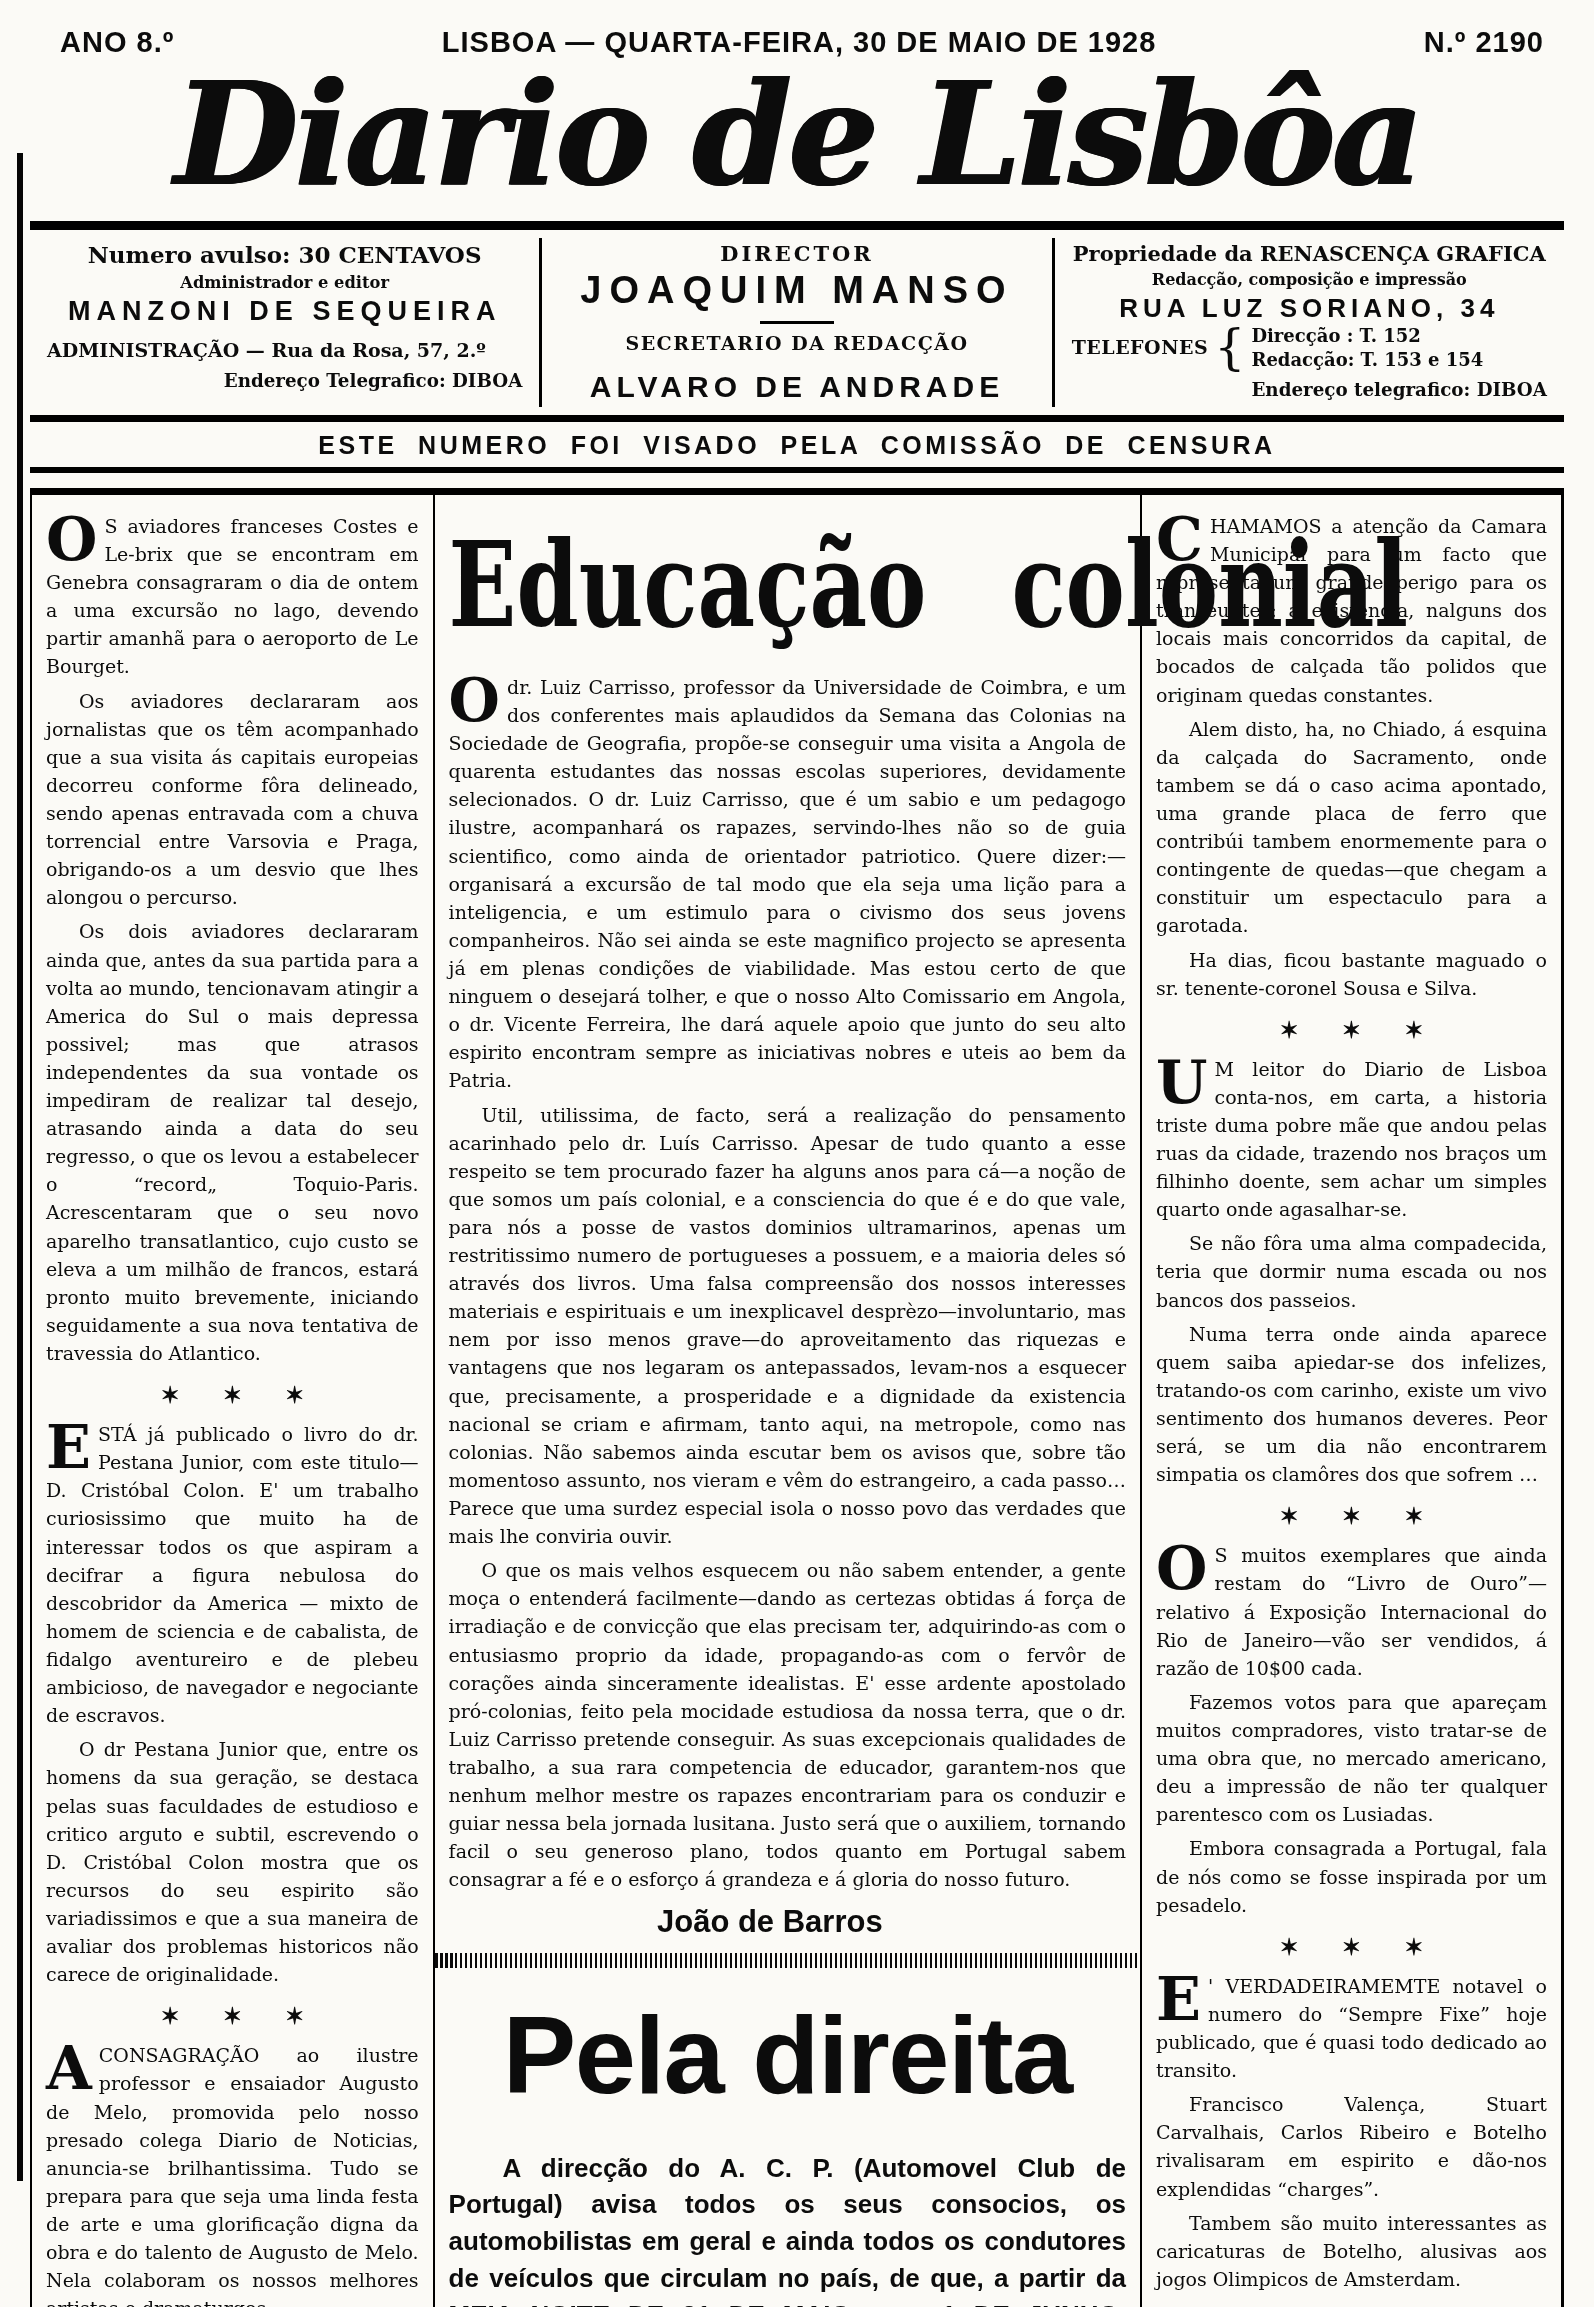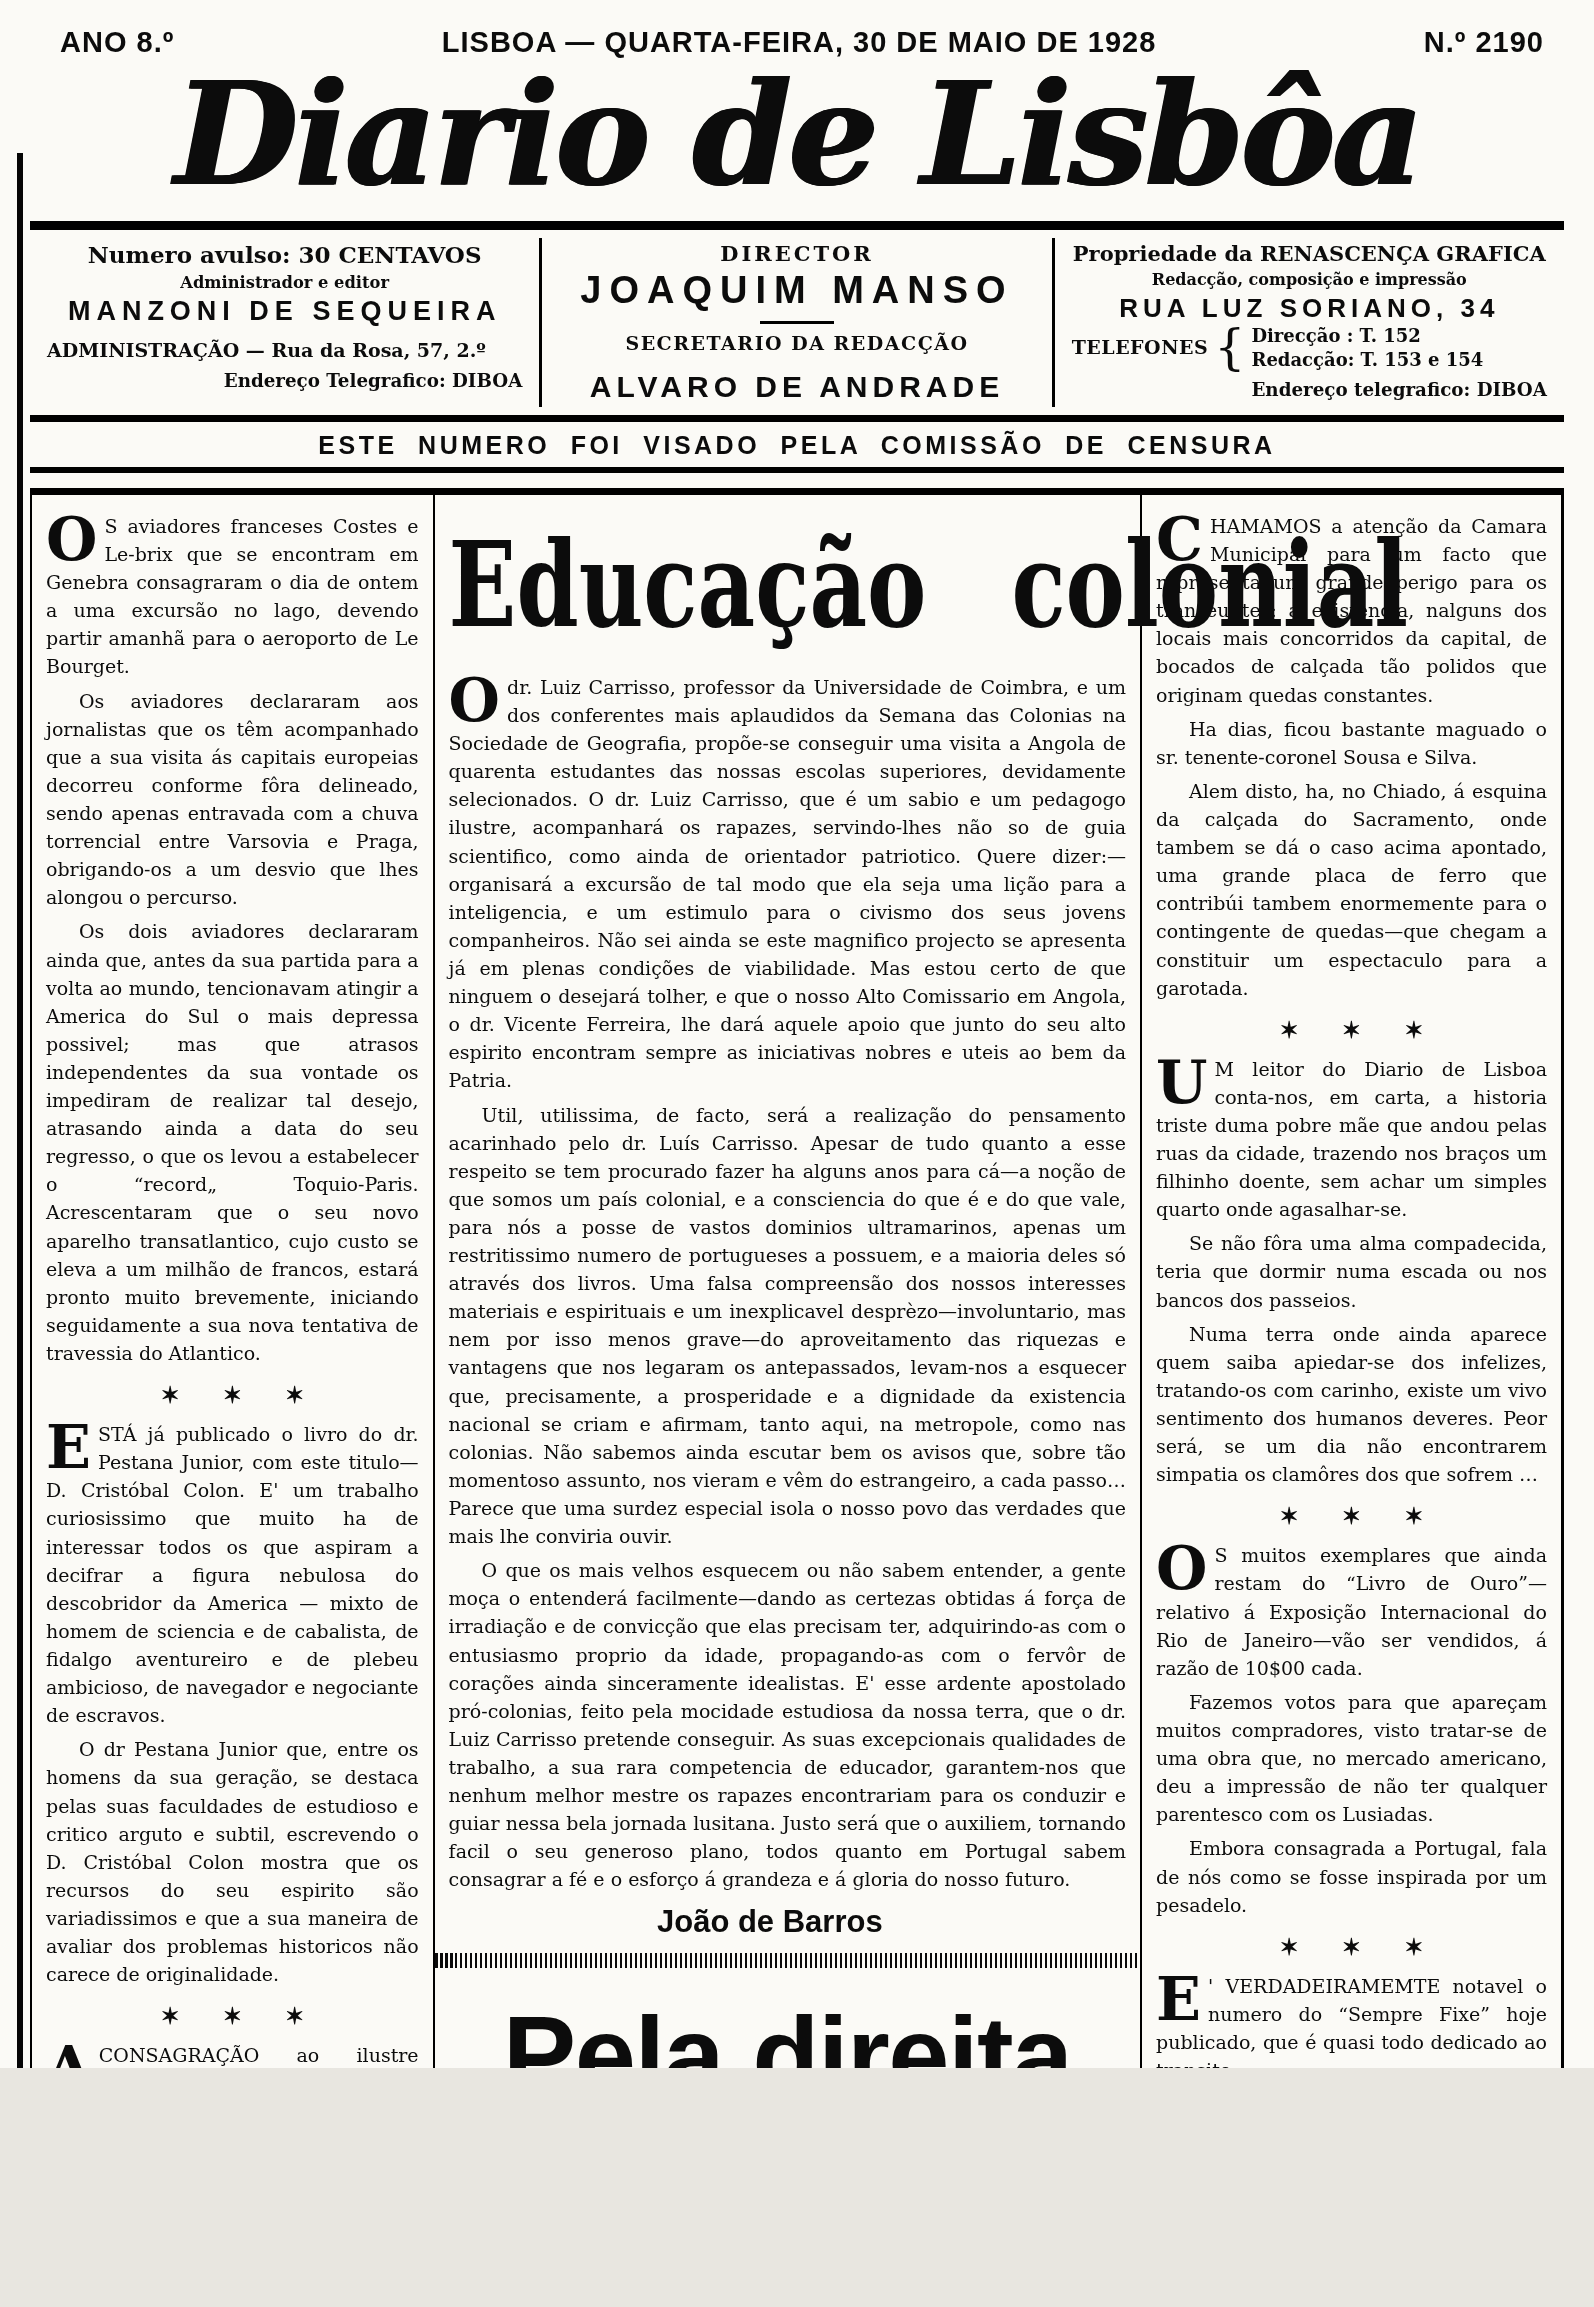--- a/index.html
+++ b/index.html
@@ -1,17 +1,17 @@
 <!DOCTYPE html>
 <html style="font-size:8px"><head>
 <meta charset="utf-8">
 <style>
   html,body{margin:0;padding:0;background:#e8e6e0;}
   .page{
-    width:1594px;height:2068px;box-sizing:border-box;position:relative;
+    width:1594px;height:2307px;box-sizing:border-box;position:relative;
     background:#fbfaf6;color:#0c0c0c;overflow:hidden;
     font-family:"DejaVu Serif",serif;padding:23px 30px 0;
   }
   .edge-artifact{position:absolute;left:17px;top:153px;width:6.4px;height:2028px;background:#050505;}
   
   .topstrip{display:flex;justify-content:space-between;align-items:baseline;
     font-family:"Liberation Sans",sans-serif;font-weight:bold;font-size:29px;
     padding:3px 20px 0 30px;letter-spacing:1px;}
   
   .masthead{text-align:center;font-size:143px;line-height:1.02;font-weight:bold;font-style:italic;
@@ -141,22 +141,22 @@
       <p>O que os mais velhos esquecem ou não sabem entender, a gente moça o entenderá facilmente—dando as certezas obtidas á força de irradiação e de convicção que elas precisam ter, adquirindo-as com o entusiasmo proprio da idade, propagando-as com o fervôr de corações ainda sinceramente idealistas. E' esse ardente apostolado pró-colonias, feito pela mocidade estudiosa da nossa terra, que o dr. Luiz Carrisso pretende conseguir. As suas excepcionais qualidades de trabalho, a sua rara competencia de educador, garantem-nos que nenhum melhor mestre os rapazes encontrariam para os conduzir e guiar nessa bela jornada lusitana. Justo será que o auxiliem, tornando facil o seu generoso plano, todos quanto em Portugal sabem consagrar a fé e o esforço á grandeza e á gloria do nosso futuro.</p>
       <div class="signature">João de Barros</div>
       <div class="hatch"></div>
       <h2 class="headline2">Pela direita</h2>
       <p class="bold-para">A direcção do A. C. P. (Automovel Club de Portugal) avisa todos os seus consocios, os automobilistas em geral e ainda todos os condutores de veículos que circulam no país, de que, a partir da MEIA NOITE DE 31 DE MAIO para 1 DE JUNHO, excepto em Lisboa onde só começará ás 5 horas da manhã deste ultimo dia, a circulação geral muda, fazendo-se ao contrario do que está preceituado, isto é, todos os veículos civis é militares passam a rodar pela direita, dando a esquerda ao centro das estradas e ruas em todo o territorio do continente e ilhas adjacentes.</p>
 
     </div>
 
     <div class="col col-right">
       <p class="dc"><span class="dropcap">C</span>HAMAMOS a atenção da Camara Municipal para um facto que representa um grande perigo para os transeuntes: a existencia, nalguns dos locais mais concorridos da capital, de bocados de calçada tão polidos que originam quedas constantes.</p>
+      <p>Alem disto, ha, no Chiado, á esquina da calçada do Sacramento, onde tambem se dá o caso acima apontado, uma grande placa de ferro que contribúi tambem enormemente para o contingente de quedas—que chegam a constituir um espectaculo para a garotada.</p>
       <p>Ha dias, ficou bastante maguado o sr. tenente-coronel Sousa e Silva.</p>
-      <p>Alem disto, ha, no Chiado, á esquina da calçada do Sacramento, onde tambem se dá o caso acima apontado, uma grande placa de ferro que contribúi tambem enormemente para o contingente de quedas—que chegam a constituir um espectaculo para a garotada.</p>
       <div class="stars">✶ ✶ ✶</div>
       <p class="dc"><span class="dropcap">U</span>M leitor do Diario de Lisboa conta-nos, em carta, a historia triste duma pobre mãe que andou pelas ruas da cidade, trazendo nos braços um filhinho doente, sem achar um simples quarto onde agasalhar-se.</p>
       <p>Se não fôra uma alma compadecida, teria que dormir numa escada ou nos bancos dos passeios.</p>
       <p>Numa terra onde ainda aparece quem saiba apiedar-se dos infelizes, tratando-os com carinho, existe um vivo sentimento dos humanos deveres. Peor será, se um dia não encontrarem simpatia os clamôres dos que sofrem …</p>
       <div class="stars">✶ ✶ ✶</div>
       <p class="dc"><span class="dropcap">O</span>S muitos exemplares que ainda restam do “Livro de Ouro”—relativo á Exposição Internacional do Rio de Janeiro—vão ser vendidos, á razão de 10$00 cada.</p>
       <p>Fazemos votos para que apareçam muitos compradores, visto tratar-se de uma obra que, no mercado americano, deu a impressão de não ter qualquer parentesco com os Lusiadas.</p>
       <p>Embora consagrada a Portugal, fala de nós como se fosse inspirada por um pesadelo.</p>
       <div class="stars">✶ ✶ ✶</div>
       <p class="dc"><span class="dropcap">E</span>' VERDADEIRAMEMTE notavel o numero do “Sempre Fixe” hoje publicado, que é quasi todo dedicado ao transito.</p>

